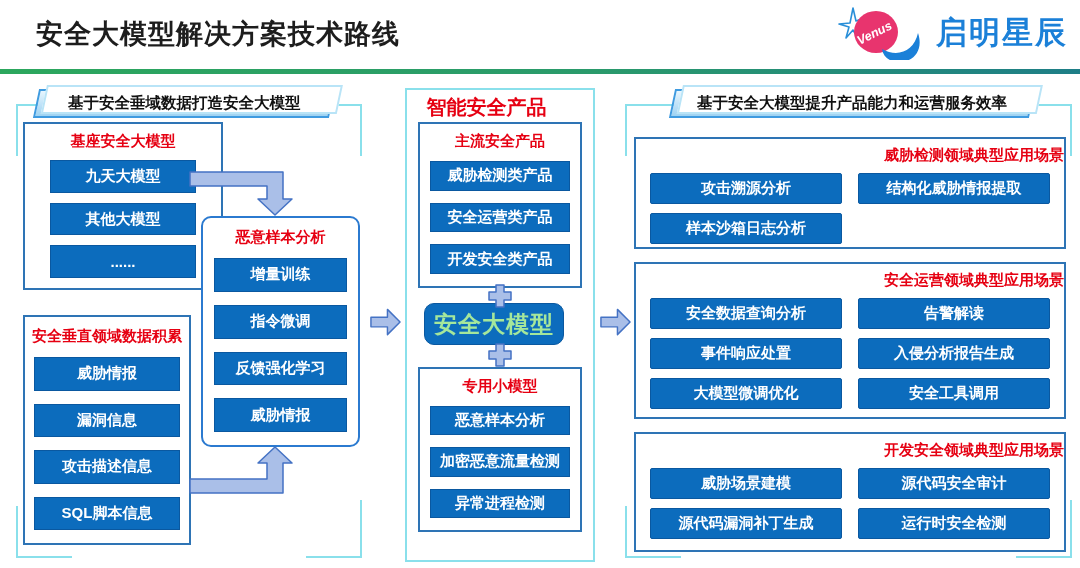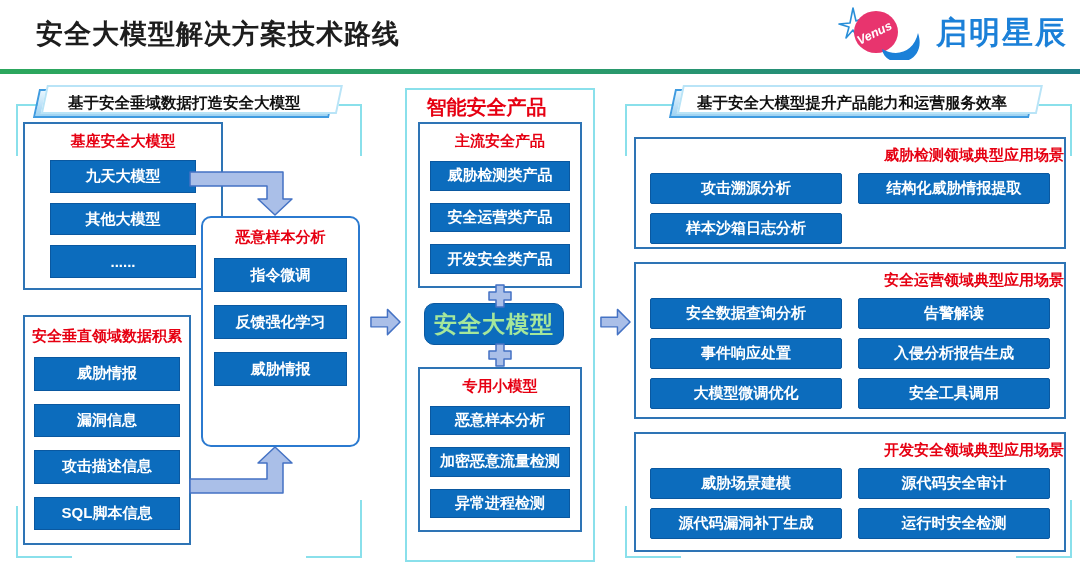--- a/index.html
+++ b/index.html
@@ -100,20 +100,21 @@
 
     <div class="wbox vbox" style="left:7px; top:33px; width:200px; height:168px;">
       <div class="boxtitle">基座安全大模型</div>
       <div class="pill">九天大模型</div>
       <div class="pill">其他大模型</div>
       <div class="pill">......</div>
     </div>
 
     <div class="wbox vbox vbox4 round box-finetune" style="left:185px; top:127px; width:159px; height:231px;">
       <div class="boxtitle">恶意样本分析</div>
+      <div class="pill">增量训练</div>
       <div class="pill">指令微调</div>
       <div class="pill">反馈强化学习</div>
       <div class="pill">威胁情报</div>
     </div>
 
     <div class="wbox vbox vbox4" style="left:7px; top:226px; width:168px; height:230px;">
       <div class="boxtitle">安全垂直领域数据积累</div>
       <div class="pill">威胁情报</div>
       <div class="pill">漏洞信息</div>
       <div class="pill">攻击描述信息</div>

